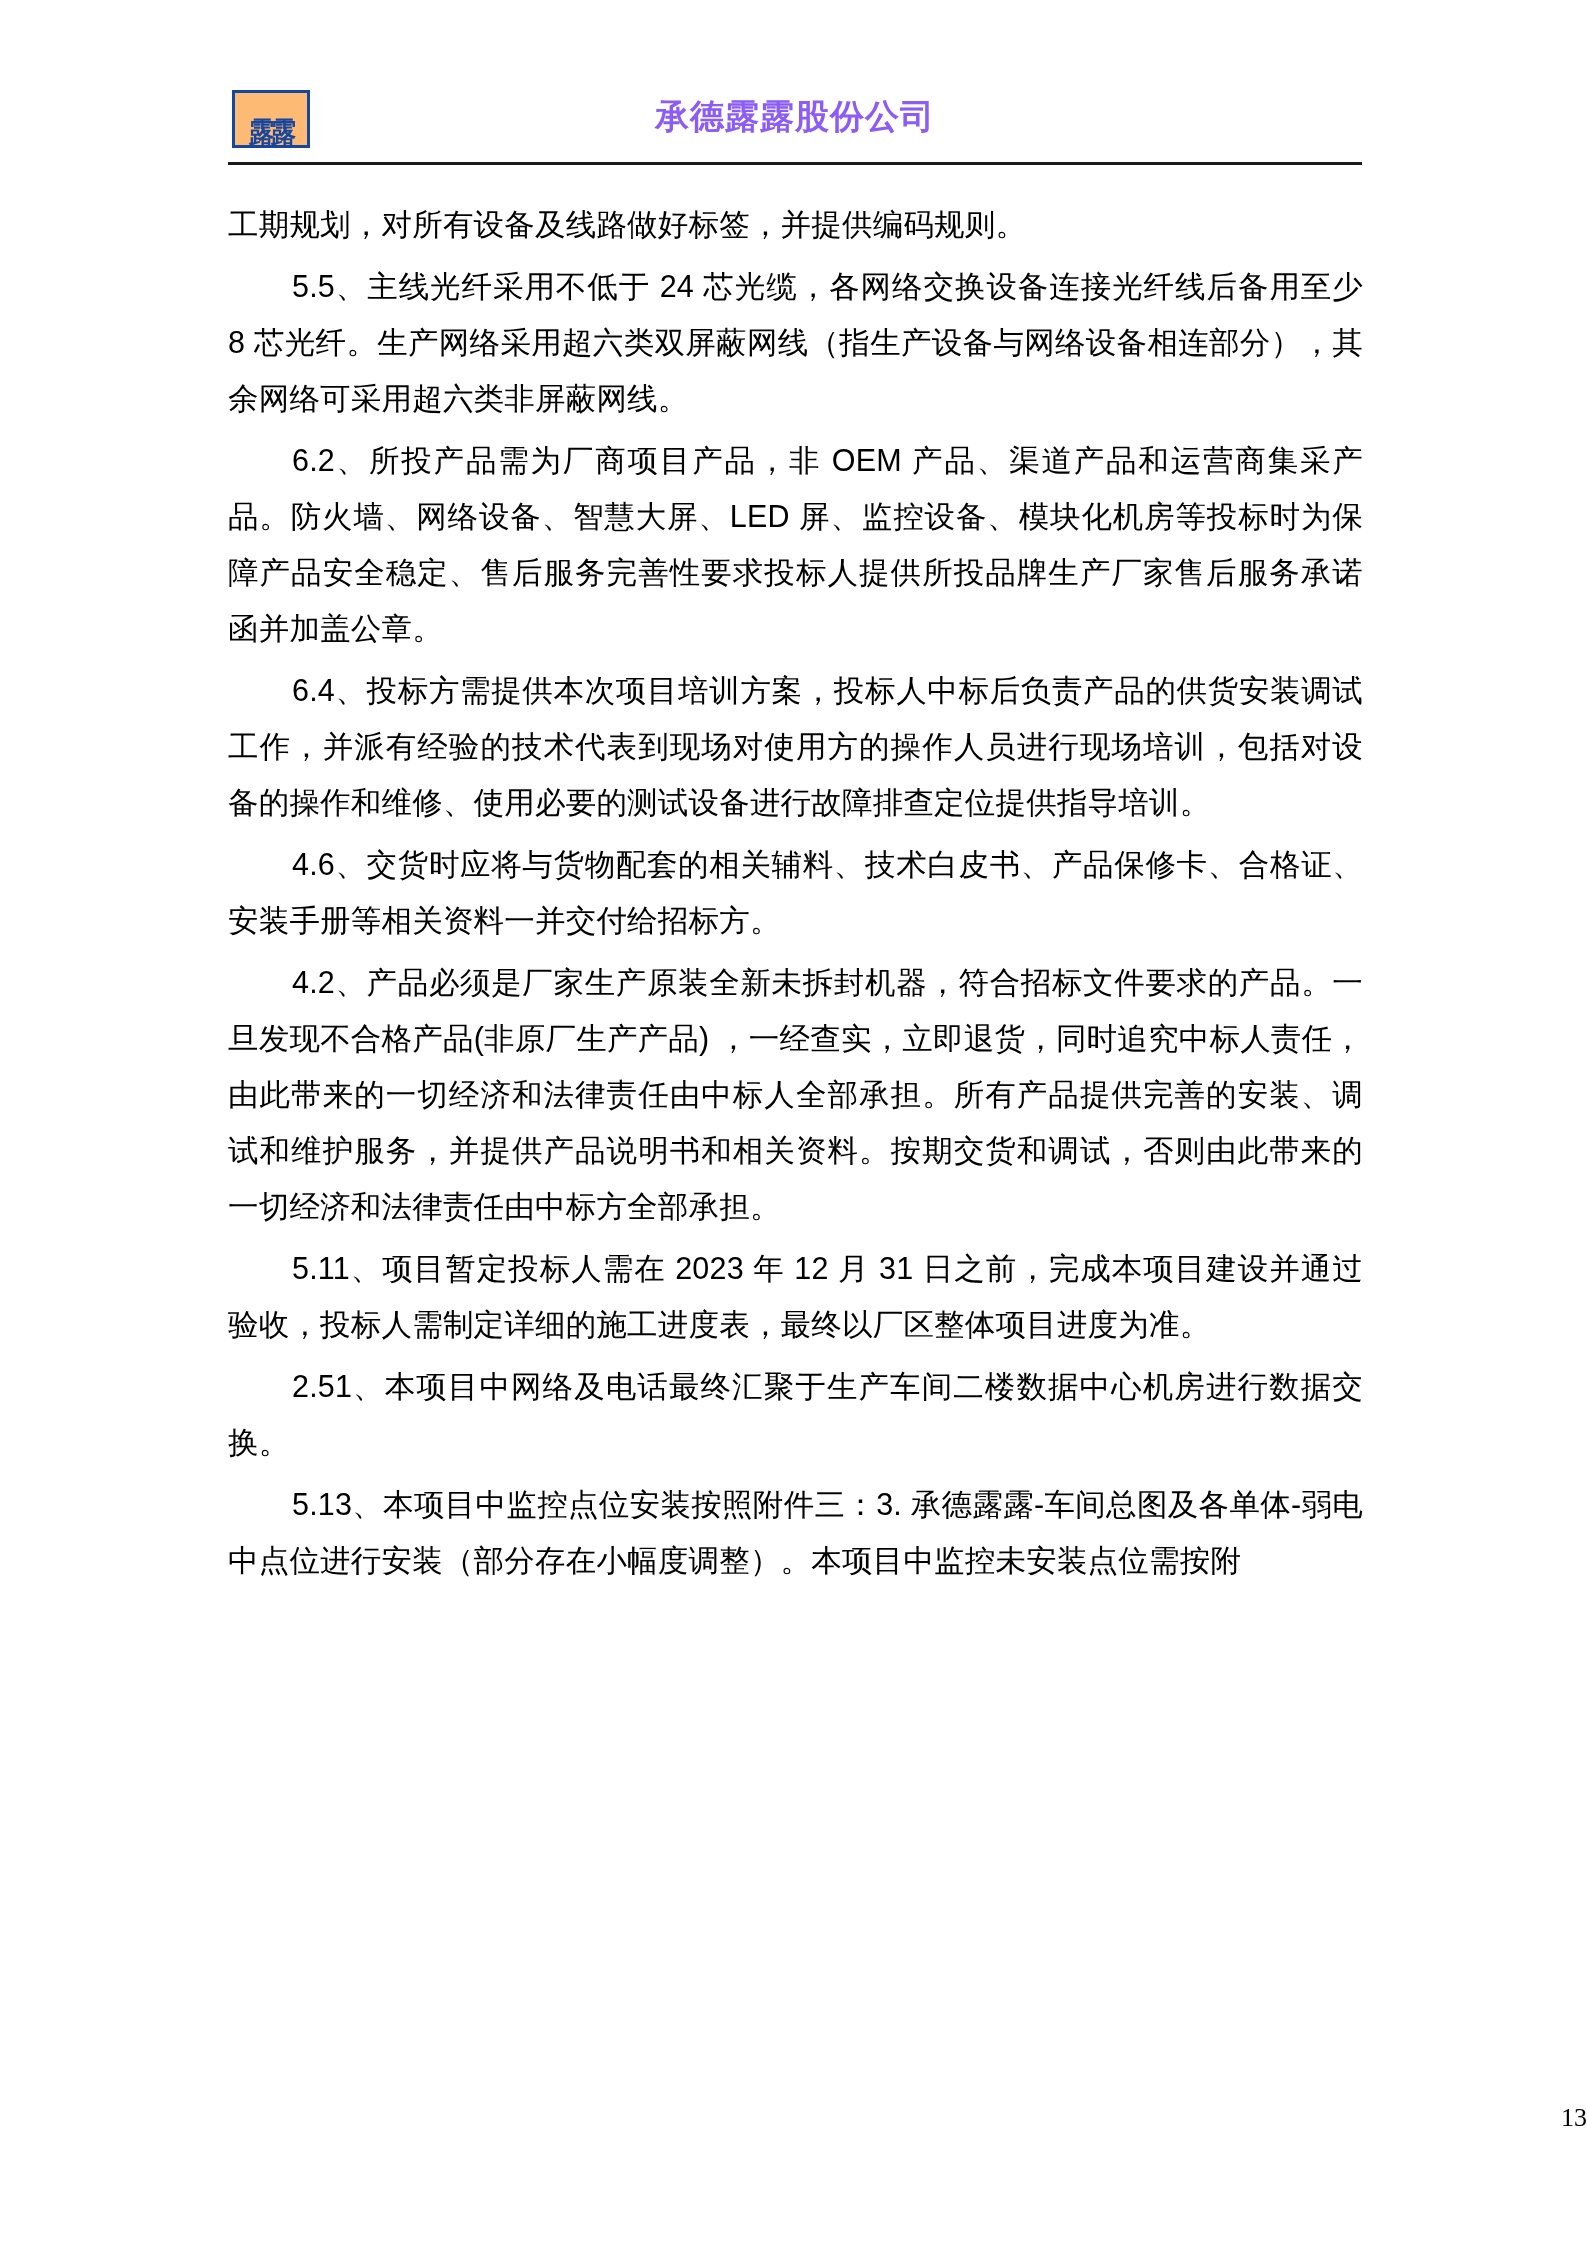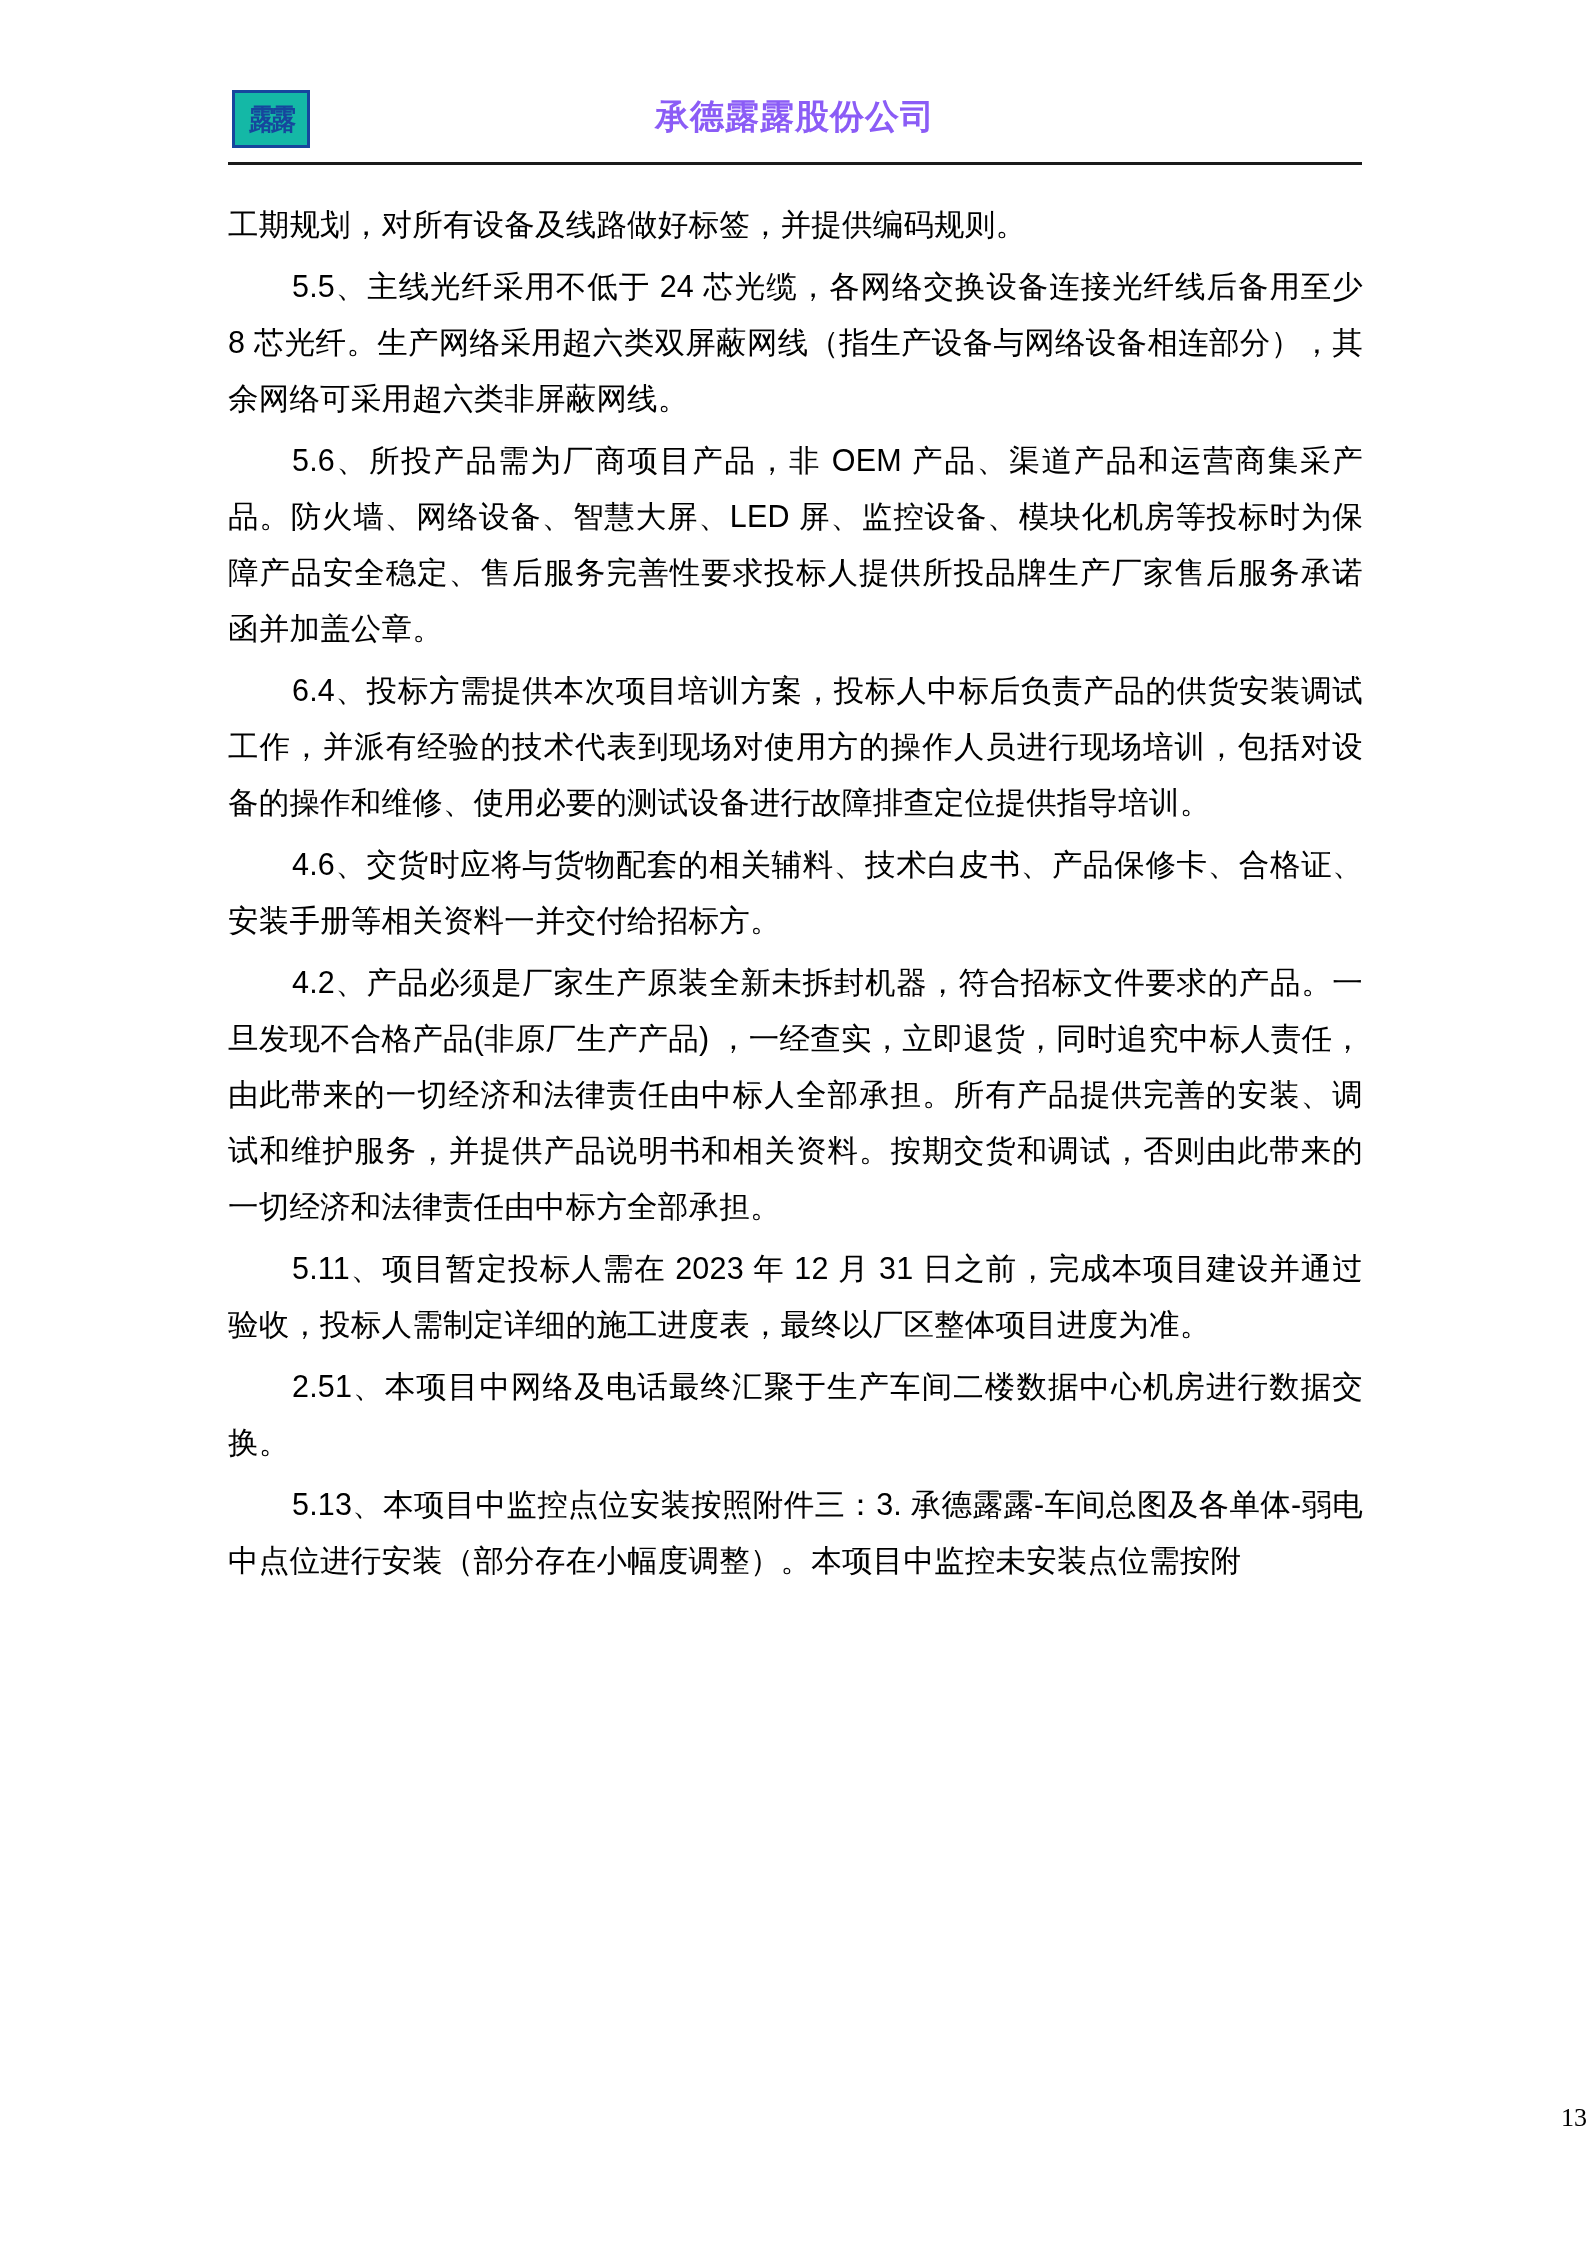--- a/index.html
+++ b/index.html
@@ -39,23 +39,23 @@
     display: flex;
     align-items: center;
     justify-content: center;
   }
   .logo-box {
     width: 78px;
     height: 58px;
     border: 3px solid #16469d;
     box-sizing: border-box;
     display: flex;
-    align-items: center;
+    align-items: flex-end;
     justify-content: center;
-    background: #14b8a6;
+    background: #fdba74;
   }
   .logo-inner {
     font-family: "Liberation Serif", "DejaVu Serif", serif;
     font-size: 25px;
     font-weight: bold;
     color: #16469d;
     letter-spacing: -3px;
     line-height: 1;
     transform: scaleY(1.15);
   }
@@ -121,21 +121,21 @@
         <span class="logo-inner">露露</span>
       </div>
     </div>
     <div class="header-title">承德露露股份公司</div>
     <div class="header-rule"></div>
   </div>
 
   <div class="content">
     <p class="para">工期规划，对所有设备及线路做好标签，并提供编码规则。</p>
     <p class="para indent">5.5、主线光纤采用不低于 24 芯光缆，各网络交换设备连接光纤线后备用至少 8 芯光纤。生产网络采用超六类双屏蔽网线（指生产设备与网络设备相连部分），其余网络可采用超六类非屏蔽网线。</p>
-    <p class="para indent">5.6、所投产品需为厂商项目产品，非 OEM 产品、渠道产品和运营商集采产品。防火墙、网络设备、智慧大屏、LED 屏、监控设备、模块化机房等投标时为保障产品安全稳定、售后服务完善性要求投标人提供所投品牌生产厂家售后服务承诺函并加盖公章。</p>
+    <p class="para indent">6.2、所投产品需为厂商项目产品，非 OEM 产品、渠道产品和运营商集采产品。防火墙、网络设备、智慧大屏、LED 屏、监控设备、模块化机房等投标时为保障产品安全稳定、售后服务完善性要求投标人提供所投品牌生产厂家售后服务承诺函并加盖公章。</p>
     <p class="para indent">6.4、投标方需提供本次项目培训方案，投标人中标后负责产品的供货安装调试工作，并派有经验的技术代表到现场对使用方的操作人员进行现场培训，包括对设备的操作和维修、使用必要的测试设备进行故障排查定位提供指导培训。</p>
     <p class="para indent">4.6、交货时应将与货物配套的相关辅料、技术白皮书、产品保修卡、合格证、安装手册等相关资料一并交付给招标方。</p>
     <p class="para indent">4.2、产品必须是厂家生产原装全新未拆封机器，符合招标文件要求的产品。一旦发现不合格产品(非原厂生产产品) ，一经查实，立即退货，同时追究中标人责任，由此带来的一切经济和法律责任由中标人全部承担。所有产品提供完善的安装、调试和维护服务，并提供产品说明书和相关资料。按期交货和调试，否则由此带来的一切经济和法律责任由中标方全部承担。</p>
     <p class="para indent">5.11、项目暂定投标人需在 2023 年 12 月 31 日之前，完成本项目建设并通过验收，投标人需制定详细的施工进度表，最终以厂区整体项目进度为准。</p>
     <p class="para indent">2.51、本项目中网络及电话最终汇聚于生产车间二楼数据中心机房进行数据交换。</p>
     <p class="para indent">5.13、本项目中监控点位安装按照附件三：3. 承德露露-车间总图及各单体-弱电中点位进行安装（部分存在小幅度调整）。本项目中监控未安装点位需按附</p>
   </div>
 
   <div class="page-number">13</div>
 

